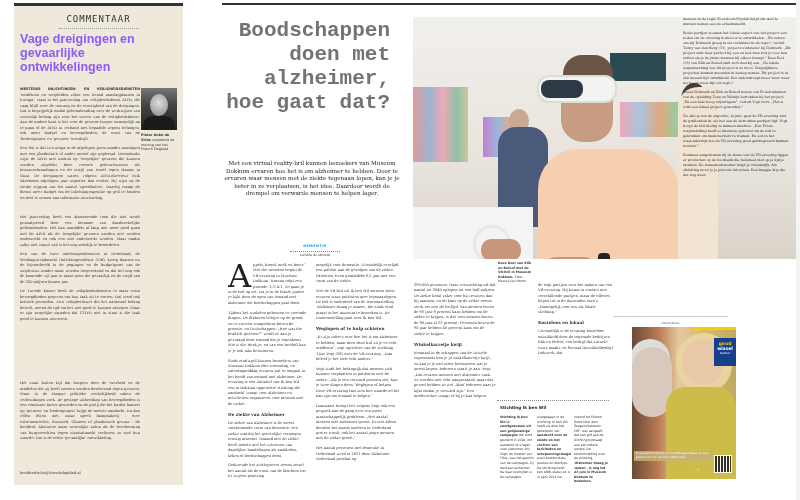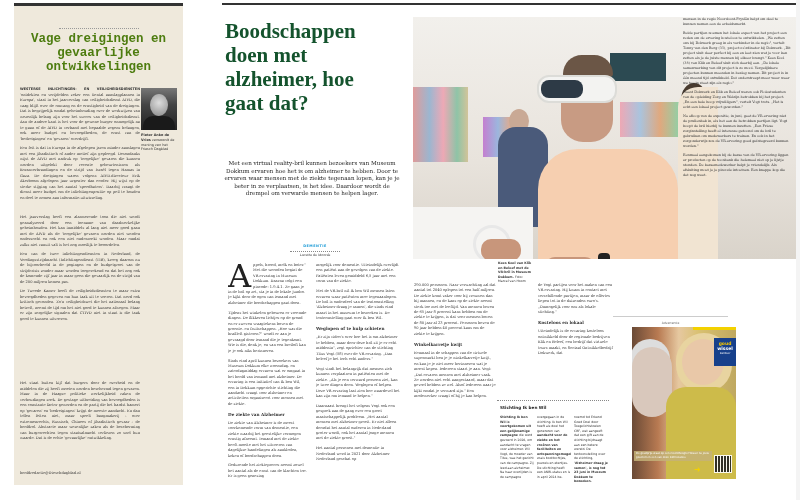--- a/index.html
+++ b/index.html
@@ -4,34 +4,34 @@
 <style>
 *{box-sizing:border-box;margin:0;padding:0}
 html,body{width:800px;height:500px;overflow:hidden;background:#fff}
 body{position:relative;font-family:"DejaVu Serif",serif;color:#222}
 .page{position:absolute;inset:0}
 
 .commentary{position:absolute;left:14px;top:3px;width:169px;height:482px;background:#efe9dc}
 .commentary .topbar{position:absolute;left:0;top:0;width:169px;height:3px;background:#333}
 .kicker{position:absolute;left:0;top:11px;width:169px;text-align:center;font-family:"DejaVu Sans Mono",monospace;font-size:9px;letter-spacing:1px;color:#333}
 .kicker-rule{position:absolute;left:45px;top:25px;width:80px;border-top:1px dotted #999}
-.c-title{position:absolute;left:6px;top:29px;width:157px;text-align:center;font-family:Liberation Mono, monospace;font-size:12.5px;line-height:14px;color:#4d7c0f}
+.c-title{position:absolute;left:6px;top:29px;width:157px;text-align:left;font-family:Liberation Sans, sans-serif;font-size:12.5px;line-height:14px;color:#8b5cf6}
 .c-body{position:absolute;font-family:"DejaVu Serif",serif;font-size:3.6px;line-height:5.5px;color:#333;text-align:justify;overflow:hidden}
 .c-body .lead{font-family:"DejaVu Sans",sans-serif;font-weight:bold;font-size:3.4px}
 .c-body p{margin-bottom:4px}
 .portrait{position:absolute;left:141px;top:88px;width:36px;height:42px;background:linear-gradient(180deg,#777 0%,#444 40%,#222 100%);overflow:hidden}
 .portrait .face{position:absolute;left:9px;top:6px;width:18px;height:22px;border-radius:50%;background:radial-gradient(circle at 50% 40%,#ddd,#888)}
 .portrait .body{position:absolute;left:2px;top:28px;width:32px;height:20px;border-radius:10px 10px 0 0;background:#1a1a1a}
 .portrait-cap{position:absolute;left:141px;top:133px;width:38px;font-family:"DejaVu Sans",sans-serif;font-size:3.4px;line-height:4.8px;color:#333}
 .portrait-cap b{font-weight:bold}
 .pullquote{position:absolute;left:135px;top:225px;width:45px;text-align:center;font-family:"DejaVu Sans",sans-serif;font-weight:bold;font-style:italic;font-size:7px;line-height:9.2px;color:#222}
 .email{position:absolute;left:20px;top:471px;font-family:"DejaVu Serif",serif;font-size:3.6px;color:#333}
 
 .topline{position:absolute;top:3px;height:2px;background:#333}
-.a-title{position:absolute;left:225px;top:19px;width:165px;text-align:left;font-family:Liberation Serif, serif;font-size:21px;line-height:24px;color:#14532d}
+.a-title{position:absolute;left:225px;top:19px;width:165px;text-align:right;font-family:Liberation Mono, monospace;font-size:21px;line-height:24px;color:#737373}
 .a-intro{position:absolute;left:222px;top:160px;width:180px;text-align:center;font-family:"DejaVu Serif",serif;font-size:5.6px;line-height:7.6px;color:#222}
 .a-tag{position:absolute;left:270px;top:244px;width:90px;text-align:center;font-family:"DejaVu Sans",sans-serif;font-weight:bold;font-size:3.4px;letter-spacing:.5px;color:#1a9ad6}
 .a-tag-rule{position:absolute;left:290px;top:251px;width:50px;border-top:1px dotted #888}
 .a-author{position:absolute;left:270px;top:253px;width:90px;text-align:center;font-family:"DejaVu Serif",serif;font-size:3.2px;color:#333}
 .col{position:absolute;font-family:"DejaVu Serif",serif;font-size:3.6px;line-height:5.4px;color:#333;text-align:left;overflow:hidden}
 .col p{margin-bottom:4.5px}
 .col h4{font-family:"DejaVu Serif",serif;font-weight:bold;font-size:4.2px;margin:2px 0 4px}
 .dropcap{float:left;font-family:"DejaVu Serif",serif;font-size:32px;line-height:26px;margin-right:2px;color:#222}
 
 .photo{position:absolute;left:413px;top:17px;width:388px;height:242px;overflow:hidden;background:#e6e2dc}
@@ -85,20 +85,21 @@
 .ad .arrow{position:absolute;left:62px;top:138px;font-size:8px;color:#f3d100;font-family:"DejaVu Sans",sans-serif}
 .scrollbar{position:absolute;right:0;top:0;width:4px;height:500px;background:#f4f4f4}
 </style>
 </head>
 <body>
 
 <div class="page">
 
   <section class="commentary">
     <div class="topbar"></div>
+    <div class="kicker">COMMENTAAR</div>
     <div class="kicker-rule"></div>
     <h2 class="c-title">Vage dreigingen en gevaarlijke ontwikkelingen</h2>
 
     <div class="c-body" style="left:6px;top:84px;width:120px;height:126px">
       <p><span class="lead">WESTERSE INLICHTINGEN- EN VEILIGHEIDSDIENSTEN</span> <span>'ontdekten en verijdelden zeker een tiental aanslagplannen in Europa', staat in het jaarverslag van veiligheidsdienst AIVD, die vaag blijft over de omvang en de ernstigheid van de dreigingen. Dat is begrijpelijk omdat geheimhouding over de werkwijzen van wezenlijk belang zijn voor het succes van de veiligheidsdienst. Aan de andere kant is het voor de gewone burger onmogelijk na te gaan of de AIVD in verband met bepaalde zegens belangen, ook meer budget en bevoegdheden, de ernst van de 'bedreigingen' en 'gevaren' overdrijft.</span></p>
       <p>Een feit is dat in Europa in de afgelopen jaren minder aanslagen met een jihadistisch of ander motief zijn gepleegd. Desondanks wijst de AIVD met nadruk op 'toegelijke' gevaren die kunnen worden uitgelokt door recente gebeurtenissen als Koranverbrandingen en de strijd van Israël tegen Hamas in Gaza. De dreigingen waren volgens AIVD-directeur Erik Akerboom afgelopen jaar urgenter dan eerder. Hij wijst op de sterke stijging van het aantal 'speedhaters'. Daarbij vraagt de dienst meer budget om de inlichtingenpositie op peil te houden en deel te nemen aan informatie-uitwisseling.</p>
     </div>
 
     <div class="c-body" style="left:6px;top:212px;width:120px;height:164px">
       <p>Het jaarverslag heeft een alarmerende toon die niet wordt geanalyseerd door een toename van daadwerkelijke geheimhouden. Het kan inmiddels al lang niet meer goed gaan met de AIVD als de 'toegelijke' gevaren worden niet worden onderzocht en ook een niet onderzoekt worden. Maar omdat zulks niet vanuit valt is het nog moeilijk te beoordelen.</p>

